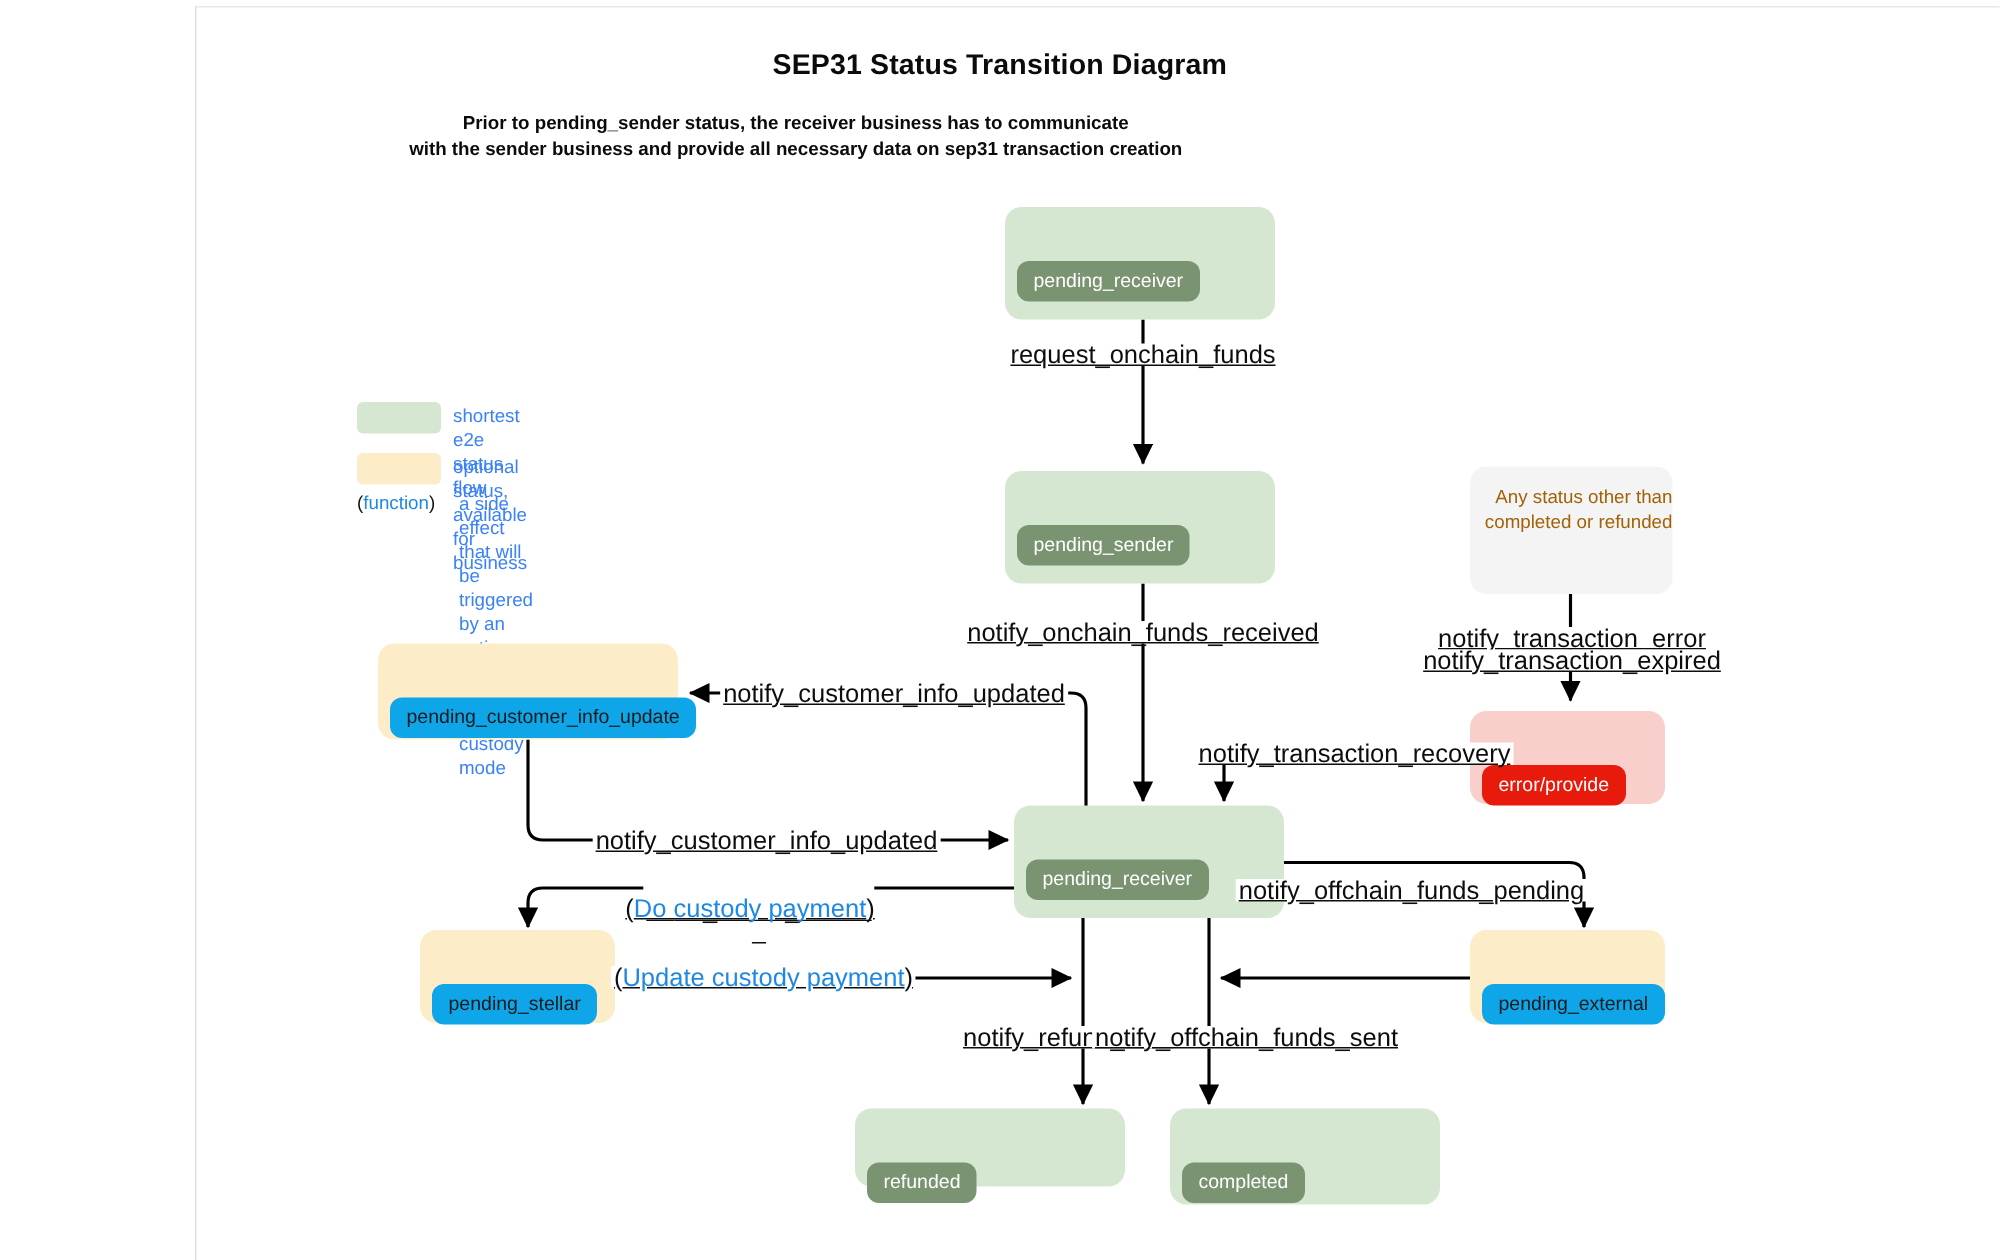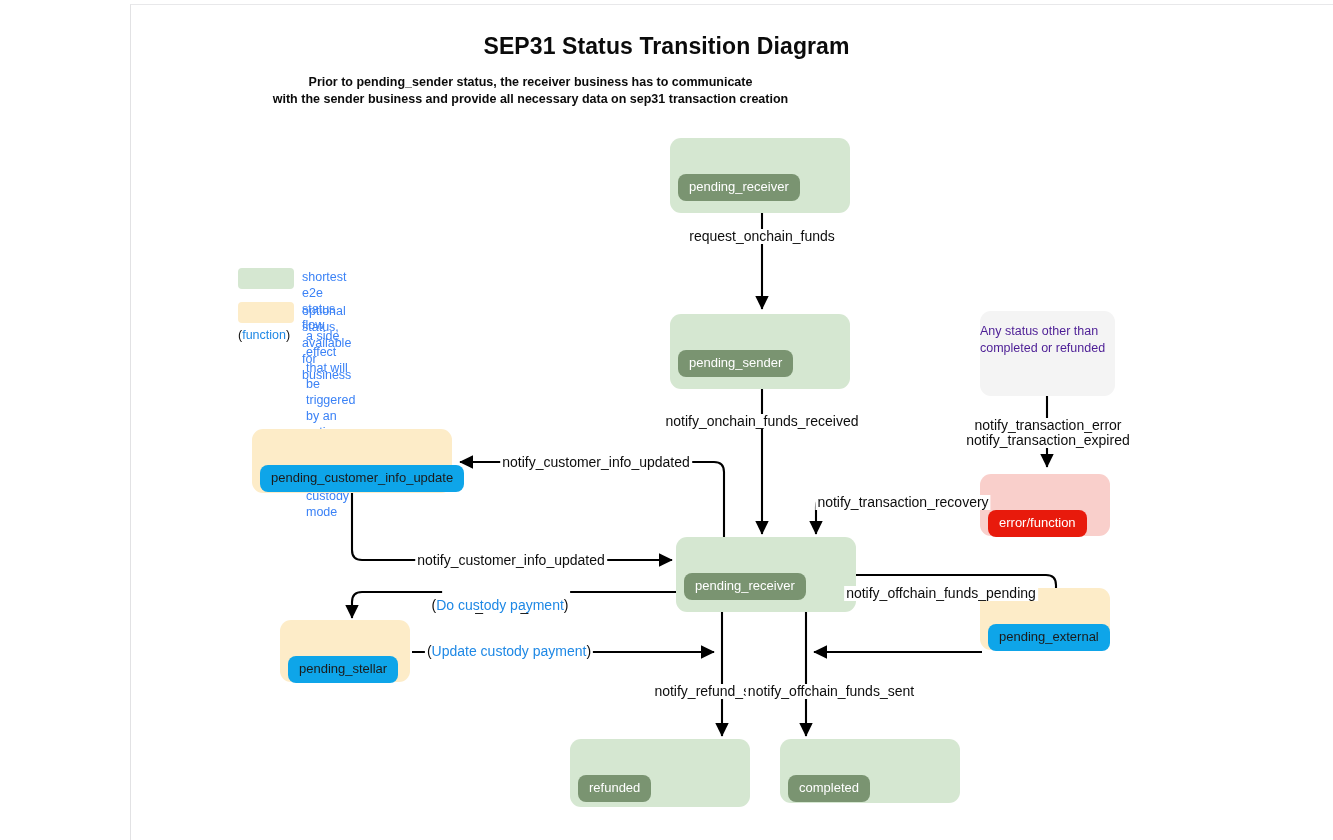--- a/index.html
+++ b/index.html
@@ -33,21 +33,21 @@
 
   .ttl{
     position:absolute;
     text-align:center;
     font-weight:bold;
     color:#0b0b0b;
     white-space:pre;
   }
   #title{
     left:0;top:33px;width:1333px;
-    font-size:23px;
+    font-size:19px;
     letter-spacing:.1px;
   }
   #subtitle{
     left:0;top:74px;width:1061px;
     font-size:12.5px;
     line-height:16.5px;
   }
 
   
   .node{
@@ -69,37 +69,38 @@
   .node.green{background:#d5e7d1;}
   .node.green .lbl{background:#7a9471;color:#ffffff;}
   .node.cream{background:#fdecc8;}
   .node.cream .lbl{background:#0ea5e9;color:#1b1b1b;}
   .node.pink{background:#f9cfcb;}
   .node.pink .lbl{background:#e81a0c;color:#ffffff;}
   .node.grey{background:#f4f4f4;}
   .node.grey .note{
     position:absolute;
     left:0;right:0;top:12px;
-    text-align:left;
+    text-align:right;
     font-size:12.5px;
     line-height:17px;
-    color:#4c1d95;
+    color:#a16207;
     white-space:pre-line;
   }
 
   
   .elabel{
     position:absolute;
-    font-size:14px;
+    font-size:17px;
     line-height:15px;
     color:#0d0d0d;
     white-space:pre;
     background:#ffffff;
     padding:0 2px;
     text-align:center;
+    text-decoration:underline;
   }
   .elabel.center{transform:translateX(-50%);}
   .elabel .fn{color:#1e88e5;margin-top:28px;}
   .elabel .paren{color:#0d0d0d;}
 
   
   #legend{position:absolute;left:238px;top:266px;width:330px;}
   .lg-row{position:absolute;}
   .lg-swatch{position:absolute;width:56px;height:21px;border-radius:4px;}
   .lg-text{position:absolute;left:64px;font-size:12.5px;line-height:16px;color:#3b82f6;white-space:pre-line;}
@@ -174,40 +175,40 @@
   <div class="node green" style="left:670px;top:314px;width:180px;height:75px;">
     <div class="lbl">pending_sender</div>
   </div>
 
   <div class="node grey" style="left:980px;top:311px;width:135px;height:85px;">
     <div class="note">Any status other than
 completed or refunded</div>
   </div>
 
   <div class="node pink" style="left:980px;top:474px;width:130px;height:62px;">
-    <div class="lbl">error/function</div>
+    <div class="lbl">error/provide</div>
   </div>
 
   <div class="node cream" style="left:252px;top:429px;width:200px;height:64px;">
     <div class="lbl">pending_customer_info_update</div>
   </div>
 
   <div class="node green" style="left:676px;top:537px;width:180px;height:75px;">
     <div class="lbl">pending_receiver</div>
   </div>
 
   <div class="node cream" style="left:280px;top:620px;width:130px;height:62px;">
     <div class="lbl">pending_stellar</div>
   </div>
 
-  <div class="node cream" style="left:980px;top:588px;width:130px;height:62px;">
+  <div class="node cream" style="left:980px;top:620px;width:130px;height:62px;">
     <div class="lbl">pending_external</div>
   </div>
 
-  <div class="node green" style="left:570px;top:739px;width:180px;height:68px;">
+  <div class="node green" style="left:570px;top:739px;width:180px;height:52px;">
     <div class="lbl">refunded</div>
   </div>
 
   <div class="node green" style="left:780px;top:739px;width:180px;height:64px;">
     <div class="lbl">completed</div>
   </div>
 
   <div class="elabel center" style="left:762px;top:229px;">request_onchain_funds</div>
 
   <div class="elabel center" style="left:762px;top:414px;">notify_onchain_funds_received</div>

